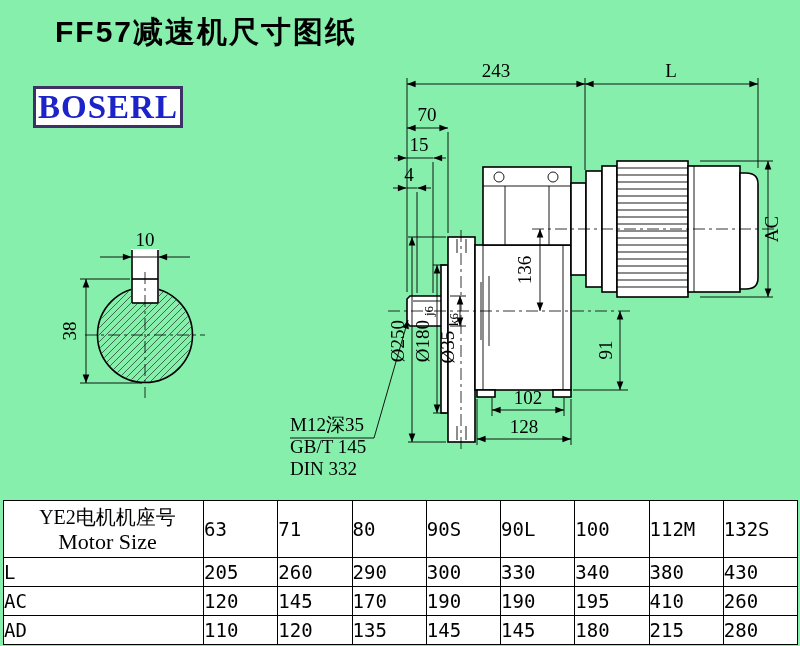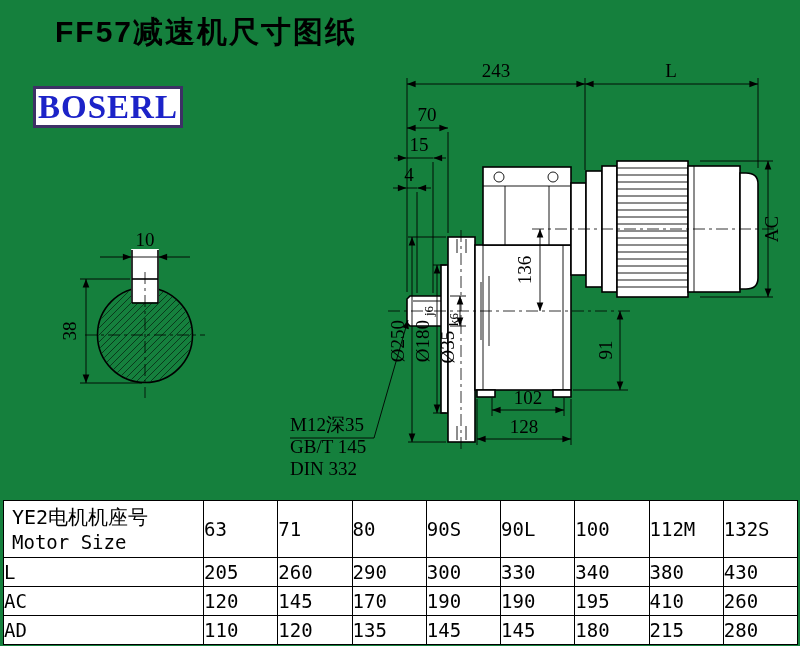--- a/index.html
+++ b/index.html
@@ -1,39 +1,39 @@
 <!DOCTYPE html>
 <html><head>
 <meta charset="utf-8">
 <style>
   html,body{margin:0;padding:0;background:#fff;}
-  #page{position:relative;width:800px;height:646px;background:#15803d;overflow:hidden;
+  #page{position:relative;width:800px;height:646px;background:#86efac;overflow:hidden;
         font-family:"Liberation Sans",sans-serif;color:#000;}
   
   #title{position:absolute;left:55px;top:12px;font-size:30px;font-weight:bold;
          letter-spacing:2px;font-family:"Liberation Sans",sans-serif;}
   #logo{position:absolute;left:33px;top:86px;width:150px;height:42px;border:3px solid #3d3166;
         display:flex;align-items:center;justify-content:center;box-sizing:border-box;background:#fff;}
   #logo span{font-family:"Liberation Serif",serif;font-weight:bold;font-size:33px;color:#1c23c8;letter-spacing:1px;}
   
   #draw{position:absolute;left:0;top:0;width:800px;height:500px;}
   svg text{font-family:"Liberation Serif",serif;font-size:19px;fill:#000;}
   svg text.tol{font-size:13px;}
   .ol{fill:none;stroke:#000;stroke-width:1.6;}
   .olw{fill:#fff;stroke:#000;stroke-width:1.6;}
   .thin{fill:none;stroke:#000;stroke-width:0.9;}
   .cl{fill:none;stroke:#000;stroke-width:0.8;stroke-dasharray:12 4 3 4;}
   
   #spec{position:absolute;left:3px;top:500px;width:794px;border-collapse:collapse;table-layout:fixed;
         font-family:"DejaVu Sans Mono",monospace;font-size:19px;}
   #spec td{border:1.5px solid #000;text-align:left;padding:0;height:28px;background:#fff;}
   #spec tr.hdr td{height:56px;}
-  #spec td.first{text-align:left;padding-left:8px;}
+  #spec td.first{text-align:center;padding-left:8px;font-family:Liberation Serif, serif;}
   #spec .cn{font-size:20px;line-height:26px;}
-  #spec .en{font-size:19px;line-height:24px;}
+  #spec .en{font-size:22px;line-height:24px;}
 </style>
 </head>
 <body>
 
 <div id="page">
 
   <div id="title">FF57减速机尺寸图纸</div>
   <div id="logo">
     <span>BOSERL</span>
   </div>

